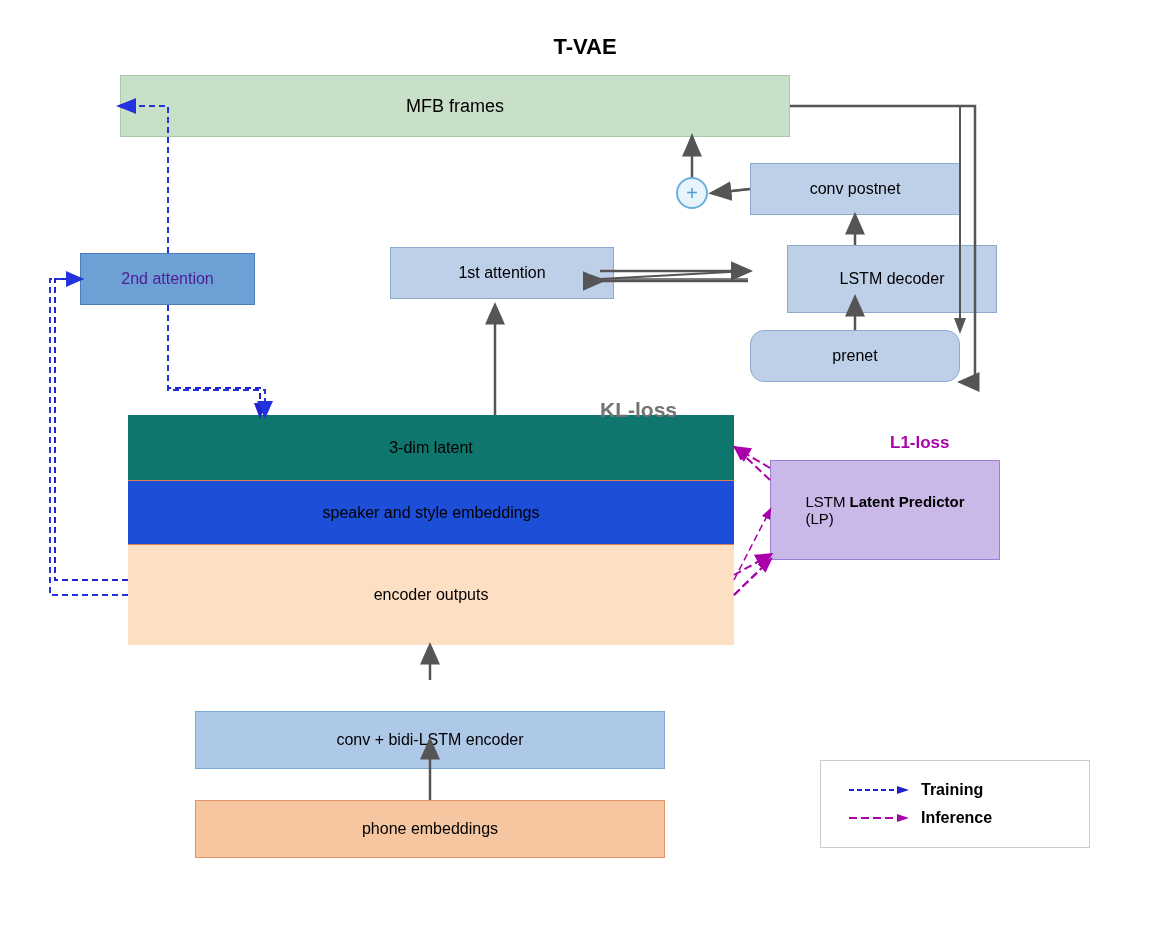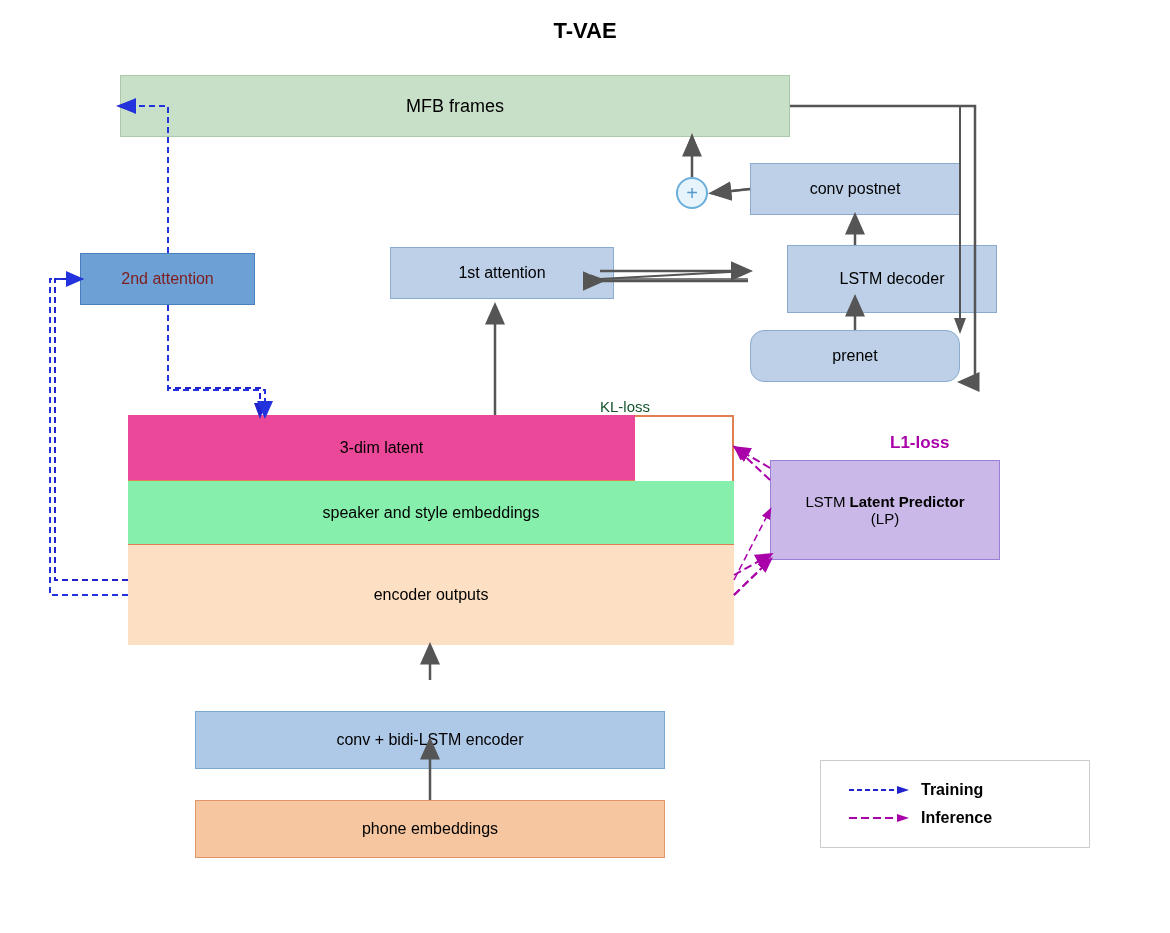--- a/index.html
+++ b/index.html
@@ -14,29 +14,30 @@
     .diagram-container {
       position: relative;
       width: 1170px;
       height: 933px;
     }
     .box {
       position: absolute;
       display: flex;
       align-items: center;
       justify-content: center;
-      text-align: center;
+      text-align: left;
       font-size: 16px;
     }
     
     .title {
       position: absolute;
       font-size: 22px;
       font-weight: bold;
       text-align: center;
+      margin-top: 16px;
     }
     
     .mfb-frames {
       background-color: #c8dfc8;
       border: 1.5px solid #aac8aa;
     }
     
     .blue-box {
       background-color: #bdd0e8;
       border: 1.5px solid #8aabcf;
@@ -53,21 +54,21 @@
     }
     
     .purple-box {
       background-color: #c9b8e8;
       border: 1.5px solid #9b7fd4;
     }
     
     .blue-attention {
       background-color: #6da0d4;
       border: 1.5px solid #4a7fbd;
-      color: #7f1d1d;
+      color: #4c1d95;
     }
     
     .light-blue-box {
       background-color: #aec8e8;
       border: 1.5px solid #7aaad4;
     }
     
     svg.arrows {
       position: absolute;
       top: 0; left: 0;
@@ -82,23 +83,23 @@
       padding: 16px 24px;
     }
     .legend-row {
       display: flex;
       align-items: center;
       margin-bottom: 10px;
     }
     .legend-row:last-child { margin-bottom: 0; }
     .kl-loss-label {
       position: absolute;
-      color: #14532d;
-      font-size: 15px;
-      font-weight: normal;
+      color: #737373;
+      font-size: 21px;
+      font-weight: bold;
     }
     .l1-loss-label {
       position: absolute;
       color: #aa00aa;
       font-size: 17px;
       font-weight: bold;
     }
     .plus-circle {
       position: absolute;
       width: 32px;
@@ -144,25 +145,25 @@
     <span>2nd attention</span>
   </div>
 
   <div class="plus-circle" style="top:177px; left:676px;">
     <span>+</span>
   </div>
 
   <div class="orange-section" style="top:415px; left:128px; width:606px; height:230px; border: 2px solid #e08050; background: transparent; position:absolute;">
   </div>
 
-  <div class="box" style="top:415px; left:128px; width:507px; height:66px; background:#ec4899; border-bottom:1px solid #e08050;">
+  <div class="box" style="top:415px; left:128px; width:606px; height:66px; background:#0f766e; border-bottom:1px solid #e08050;">
     <span>3-dim latent</span>
   </div>
 
-  <div class="box" style="top:481px; left:128px; width:606px; height:64px; background:#86efac; border-bottom:1px solid #e08050;">
+  <div class="box" style="top:481px; left:128px; width:606px; height:64px; background:#1d4ed8; border-bottom:1px solid #e08050;">
     <span>speaker and style embeddings</span>
   </div>
 
   <div class="box" style="top:545px; left:128px; width:606px; height:100px; background:#fddfc4;">
     <span>encoder outputs</span>
   </div>
 
   <div class="box purple-box" style="top:460px; left:770px; width:230px; height:100px; font-size:15px; white-space:pre-line;">
     <span>LSTM <strong>Latent Predictor</strong><br>(LP)</span>
   </div>

